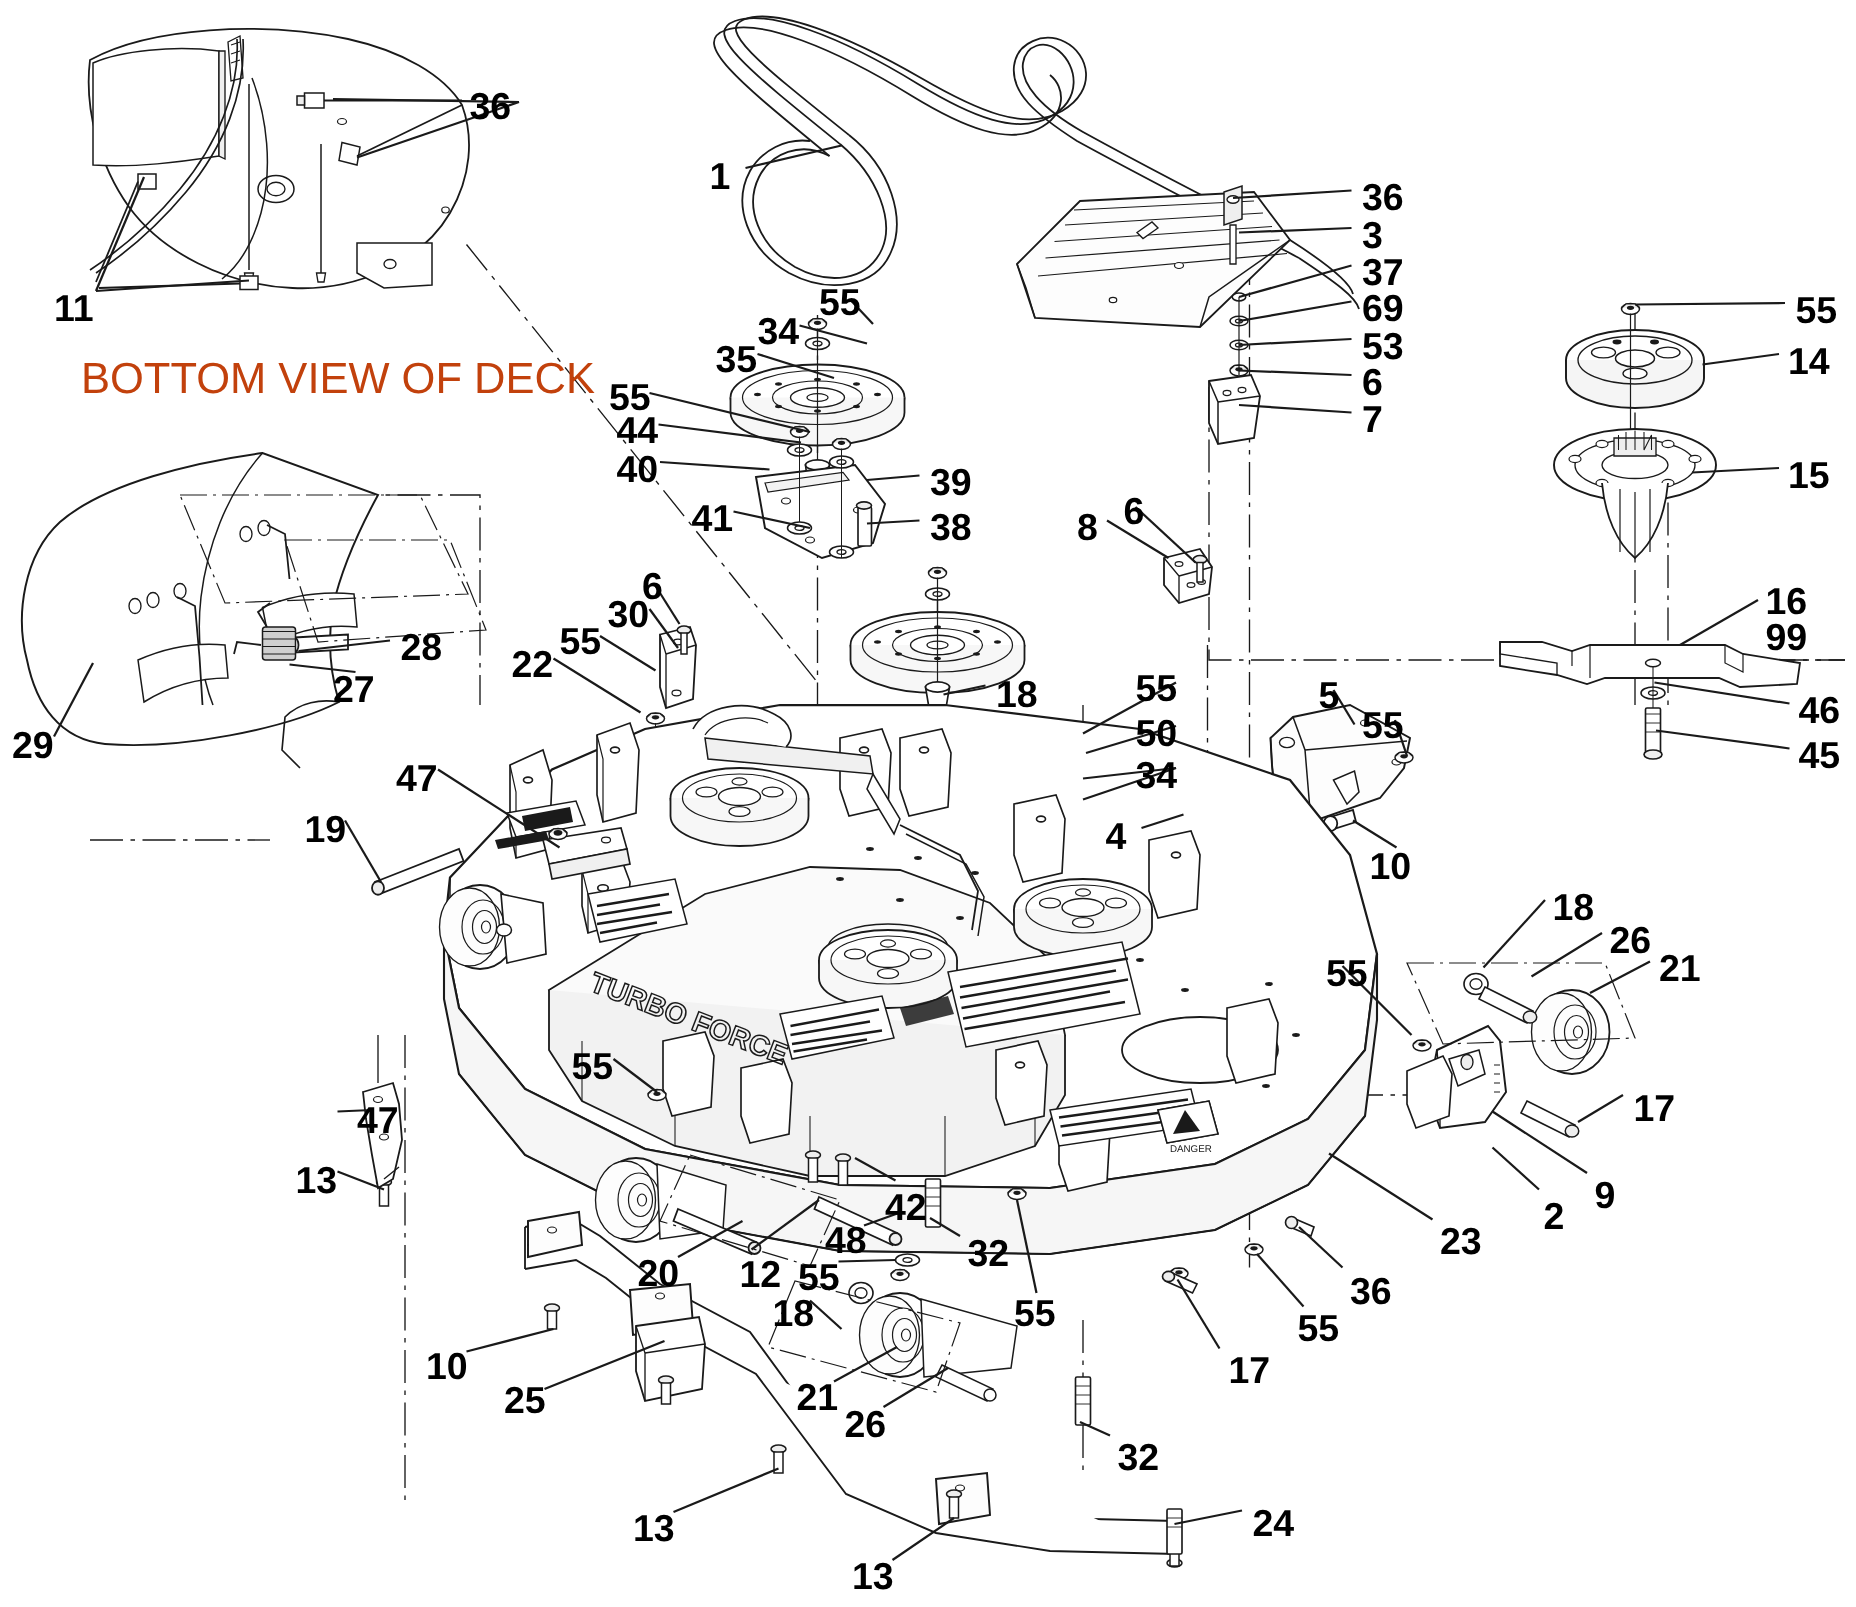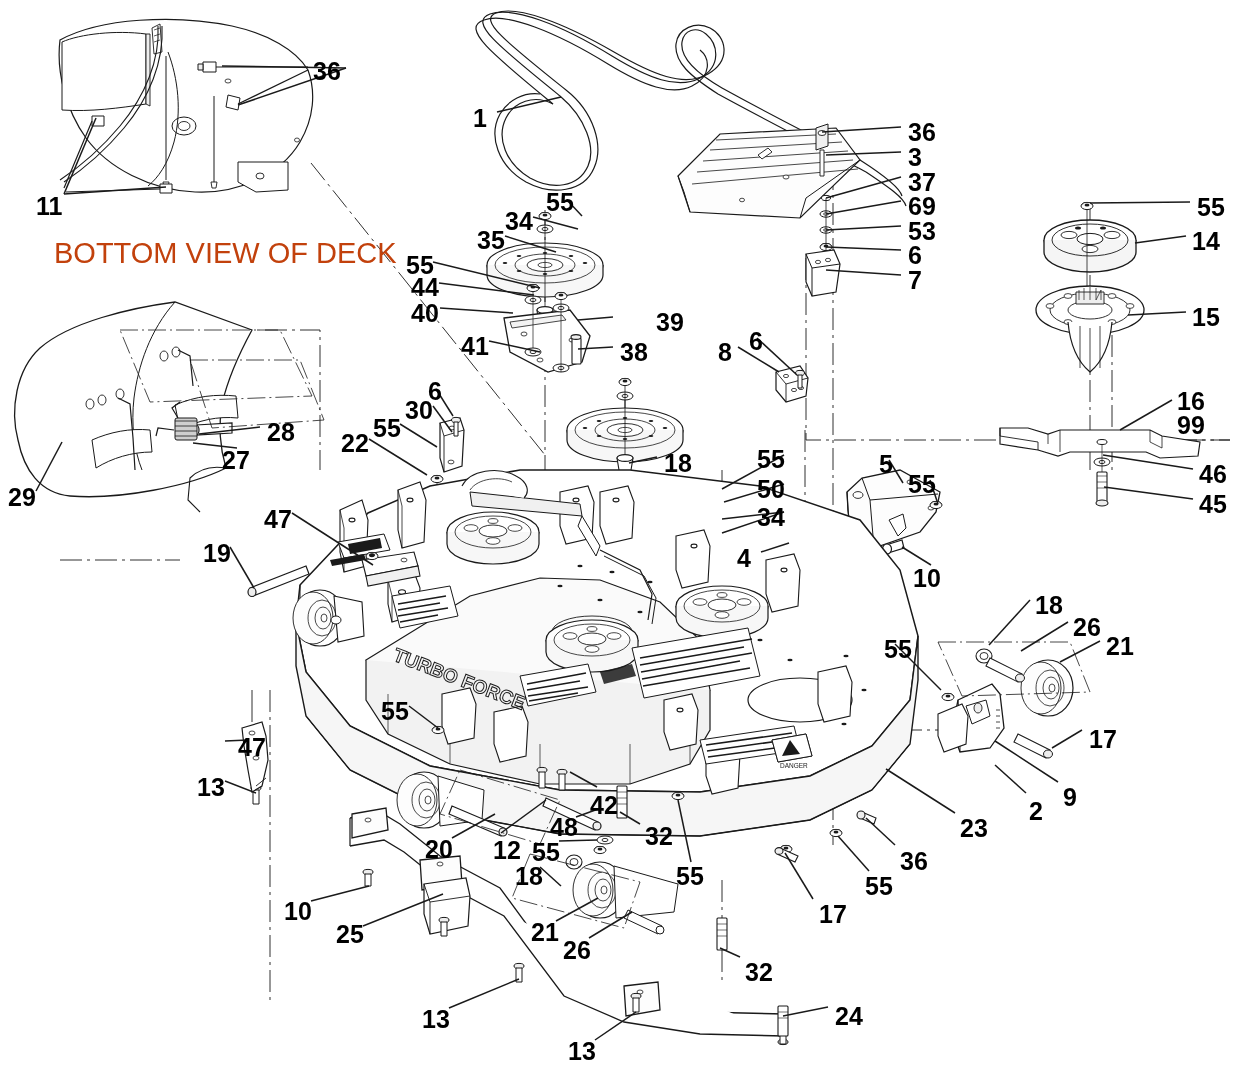--- a/index.html
+++ b/index.html
@@ -772,21 +772,21 @@
       <div class="callout" style="left: 1177px; top: 413px;">99</div>
       <div class="callout" style="left: 1199px; top: 462px;">46</div>
       <div class="callout" style="left: 1199px; top: 492px;">45</div>
       <div class="callout" style="left: 546px; top: 190px;">55</div>
       <div class="callout" style="left: 505px; top: 209px;">34</div>
       <div class="callout" style="left: 477px; top: 228px;">35</div>
       <div class="callout" style="left: 406px; top: 253px;">55</div>
       <div class="callout" style="left: 411px; top: 275px;">44</div>
       <div class="callout" style="left: 411px; top: 301px;">40</div>
       <div class="callout" style="left: 461px; top: 334px;">41</div>
-      <div class="callout" style="left: 620px; top: 310px; margin-left: 36px;">39</div>
+      <div class="callout" style="left: 620px; top: 310px;">39</div>
       <div class="callout" style="left: 620px; top: 340px;">38</div>
       <div class="callout" style="left: 428px; top: 379px;">6</div>
       <div class="callout" style="left: 405px; top: 398px;">30</div>
       <div class="callout" style="left: 373px; top: 416px;">55</div>
       <div class="callout" style="left: 341px; top: 431px;">22</div>
       <div class="callout" style="left: 718px; top: 340px;">8</div>
       <div class="callout" style="left: 749px; top: 329px;">6</div>
       <div class="callout" style="left: 664px; top: 451px;">18</div>
       <div class="callout" style="left: 757px; top: 447px;">55</div>
       <div class="callout" style="left: 757px; top: 477px;">50</div>

